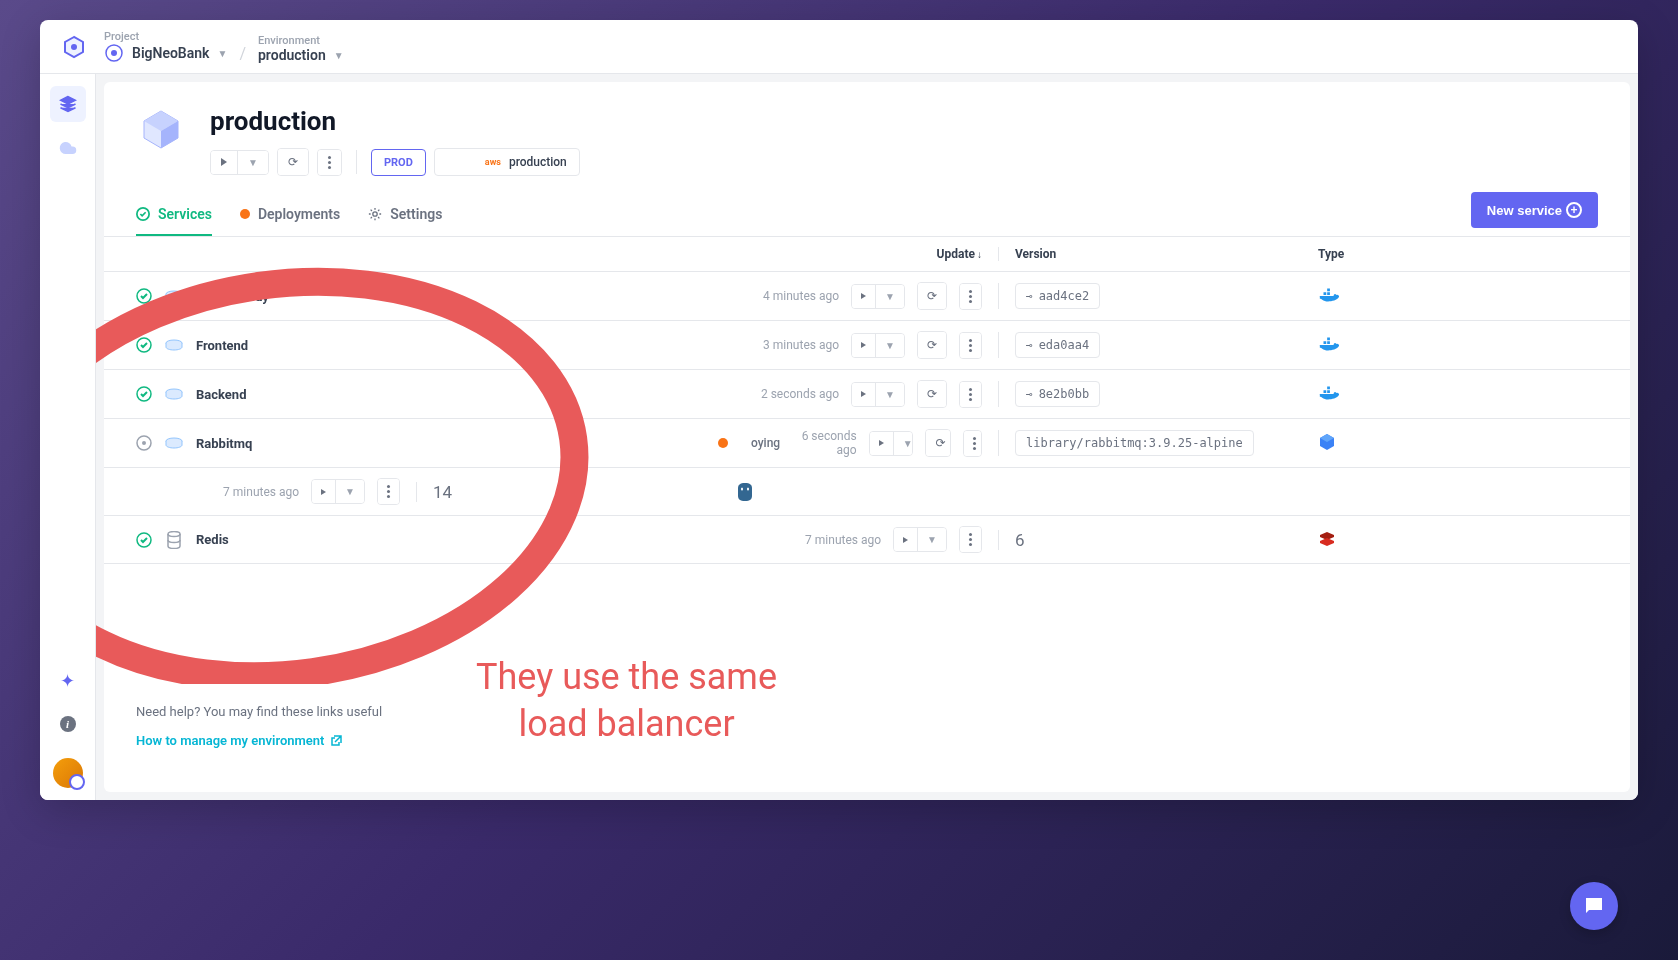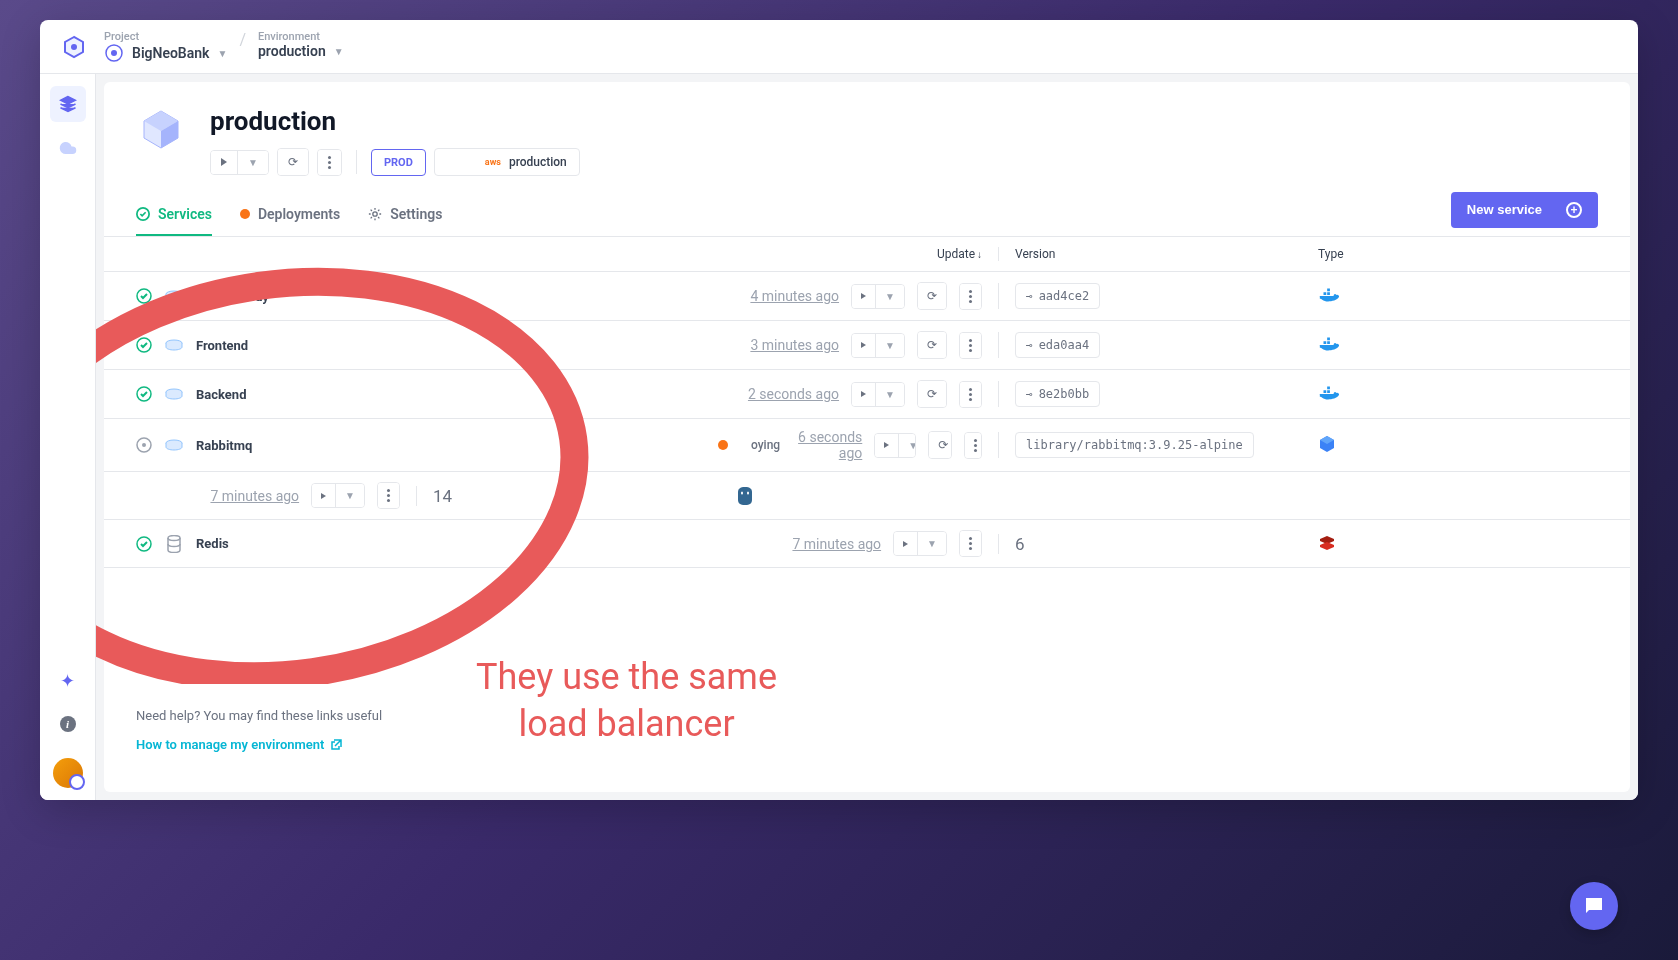--- a/index.html
+++ b/index.html
@@ -32,21 +32,21 @@
     }
     .logo-q {
       width: 28px;
       height: 28px;
       display: flex;
       align-items: center;
       justify-content: center;
     }
     .project-env {
       display: flex;
-      align-items: flex-start;
+      align-items: flex-end;
       gap: 12px;
     }
     .selector-block {
       display: flex;
       flex-direction: column;
     }
     .selector-label {
       font-size: 11px;
       color: #9ca3af;
       font-weight: 500;
@@ -261,21 +261,22 @@
     .new-service-btn {
       margin-left: auto;
       background: #6366f1;
       color: #fff;
       border: none;
       padding: 10px 16px;
       border-radius: 4px;
       font-size: 13px;
       font-weight: 600;
       display: flex;
-      gap: 24px;
+      align-items: center;
+      gap: 4px;
       cursor: pointer;
       margin-bottom: 8px;
     }
     .new-service-btn .plus-circle {
       width: 16px;
       height: 16px;
       border-radius: 50%;
       border: 2px solid #fff;
       display: flex;
       align-items: center;
@@ -283,21 +284,21 @@
       font-size: 12px;
       line-height: 1;
     }
     .table {
       width: 100%;
     }
     .table-header {
       display: flex;
       padding: 10px 32px;
       font-size: 12px;
-      font-weight: 400;
+      font-weight: 700;
       color: #374151;
       border-bottom: 1px solid #e5e7eb;
       align-items: flex-end;
     }
     .col-name { flex: 1.3; }
     .col-update { width: 280px; text-align: right; padding-right: 16px;}
     .col-version { width: 320px; border-left: 1px solid #e5e7eb; padding-left: 16px; }
     .col-type { width: 280px; }
     .table-row {
       display: flex;
@@ -340,23 +341,22 @@
     }
     .deploying-badge {
       display: flex;
       align-items: center;
       gap: 23px;
       font-size: 12px;
       color: #6b7280;
       font-weight: 500;
     }
     .update-time {
-      font-size: 14px;
+      font-size: 12px;
       color: #9ca3af;
-      text-decoration: underline;
     }
     .action-group {
       display: flex;
       border: 1px solid #e5e7eb;
       border-radius: 4px;
       overflow: hidden;
     }
     .action-group button {
       background: #fff;
       border: none;

